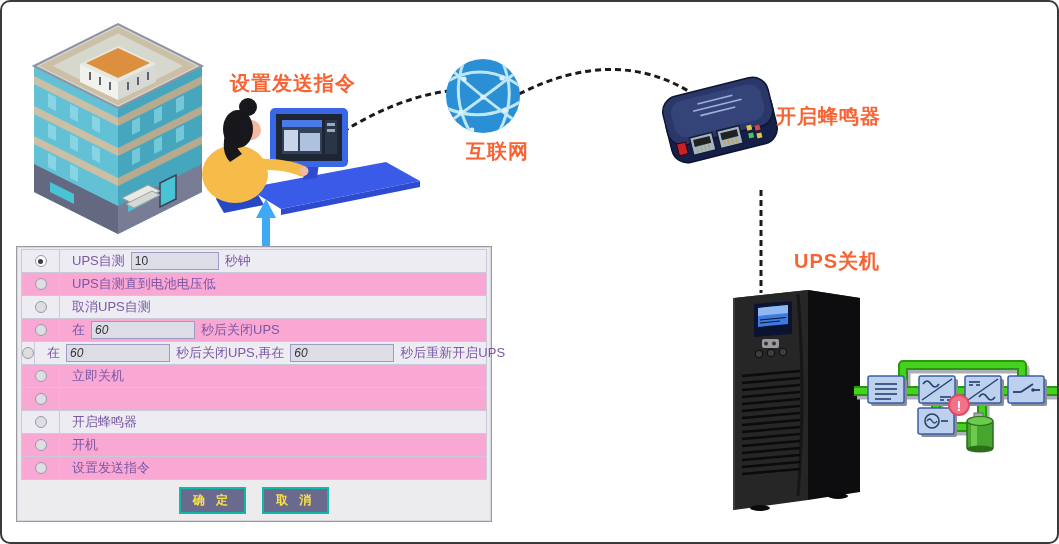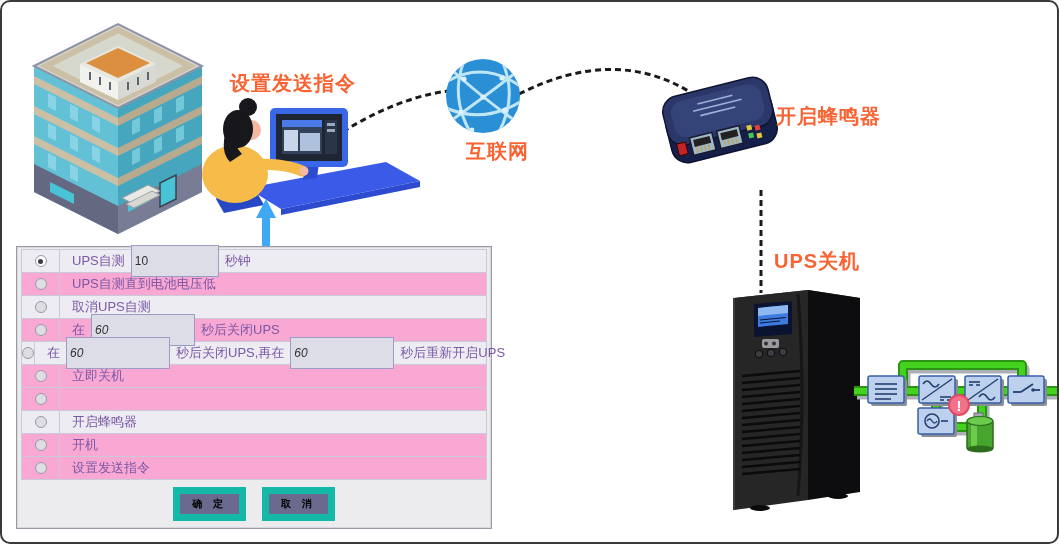--- a/index.html
+++ b/index.html
@@ -26,28 +26,28 @@
   }
   .panel-table { background:#ECECEE;border-radius:9px; }
   .prow { display:flex; height:24px; border:1px solid #C9C9DA; margin-top:-1px; background:#f9a8d4; align-items:stretch; }
   .prow.tint { background:#ECECF2; }
   .radio-cell { width:38px; display:flex; align-items:center; justify-content:center; border-right:1px solid #C9C9DA; }
   .radio { width:12px; height:12px; border-radius:50%; border:1px solid #9a9aa8; background:#DDDDE2; display:inline-block; cursor:pointer; }
   .radio.sel { background:#fff; position:relative; }
   .radio.sel::after { content:''; position:absolute; left:2.5px; top:2.5px; width:5px; height:5px; border-radius:50%; background:#3d3d48; }
   .row-content { flex:1; display:flex; align-items:center; gap:6px; padding-left:12px; color:#7B58A5; font-size:13px; white-space:nowrap; }
   .row-content input {
-    height:32px; border:1px solid #9C9CC4; background:#DDDDE8; color:#333;
+    height:18px; border:1px solid #9C9CC4; background:#DDDDE8; color:#333;
     font-size:12px; padding:0 3px; font-family:"Liberation Sans",sans-serif;
   }
   .inp-a { width:88px; } .inp-b { width:104px;font-style:italic; }
   .btn-row { display:flex; justify-content:center; gap:16px; padding:7px 0 4px 0; }
   .pbtn {
-    background:#6A6A8E; color:#000000; border:7px solid #14b8a6; font-weight:bold;
-    font-size:10px; padding:3px 12px; letter-spacing:4px; cursor:pointer;
+    background:#6A6A8E; color:#fde047; border:2px solid #14b8a6; font-weight:bold;
+    font-size:12px; padding:3px 12px; letter-spacing:4px; cursor:pointer;
     font-family:"Liberation Sans",sans-serif;
   }
 </style>
 </head>
 <body>
 
 <div id="frame">
 
   <svg id="scene" viewBox="0 0 1059 544">
 
@@ -357,21 +357,21 @@
       <g>
         <circle cx="957" cy="403" r="10" fill="#F2728A" stroke="#E04A63" stroke-width="2"></circle>
         <text x="957" y="409" text-anchor="middle" font-size="15" font-weight="bold" fill="#fff" font-family="Liberation Sans, sans-serif">!</text>
       </g>
     </g>
   </svg>
 
   <div class="lbl" style="left:228px; top:68px;">设置发送指令</div>
   <div class="lbl" style="left:464px; top:136px;">互联网</div>
   <div class="lbl" style="left:774px; top:101px;">开启蜂鸣器</div>
-  <div class="lbl" style="left:772px; top:246px;">UPS关机</div>
+  <div class="lbl" style="left:792px; top:246px;">UPS关机</div>
 
   <div id="ups-panel">
     <div class="panel-table">
 
       <div class="prow tint">
         <div class="radio-cell">
             <span class="radio sel"></span>
           </div>
         <div class="row-content">
           <span>UPS自测</span>

